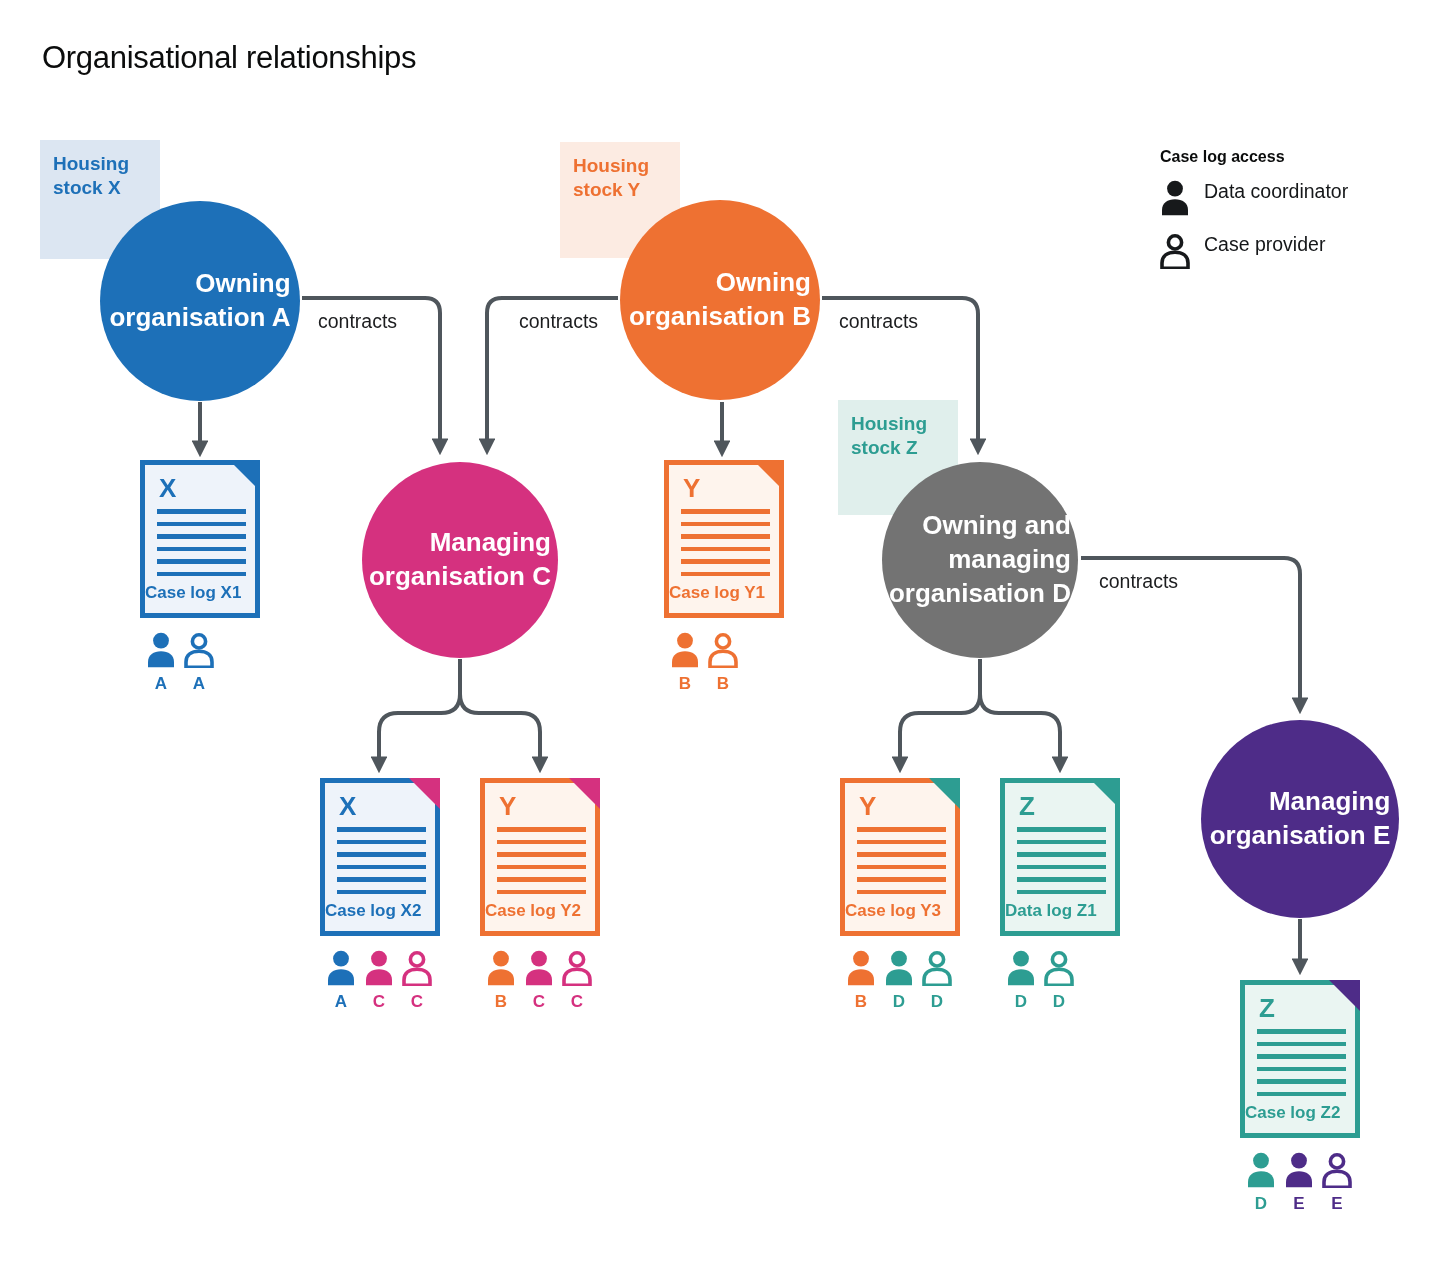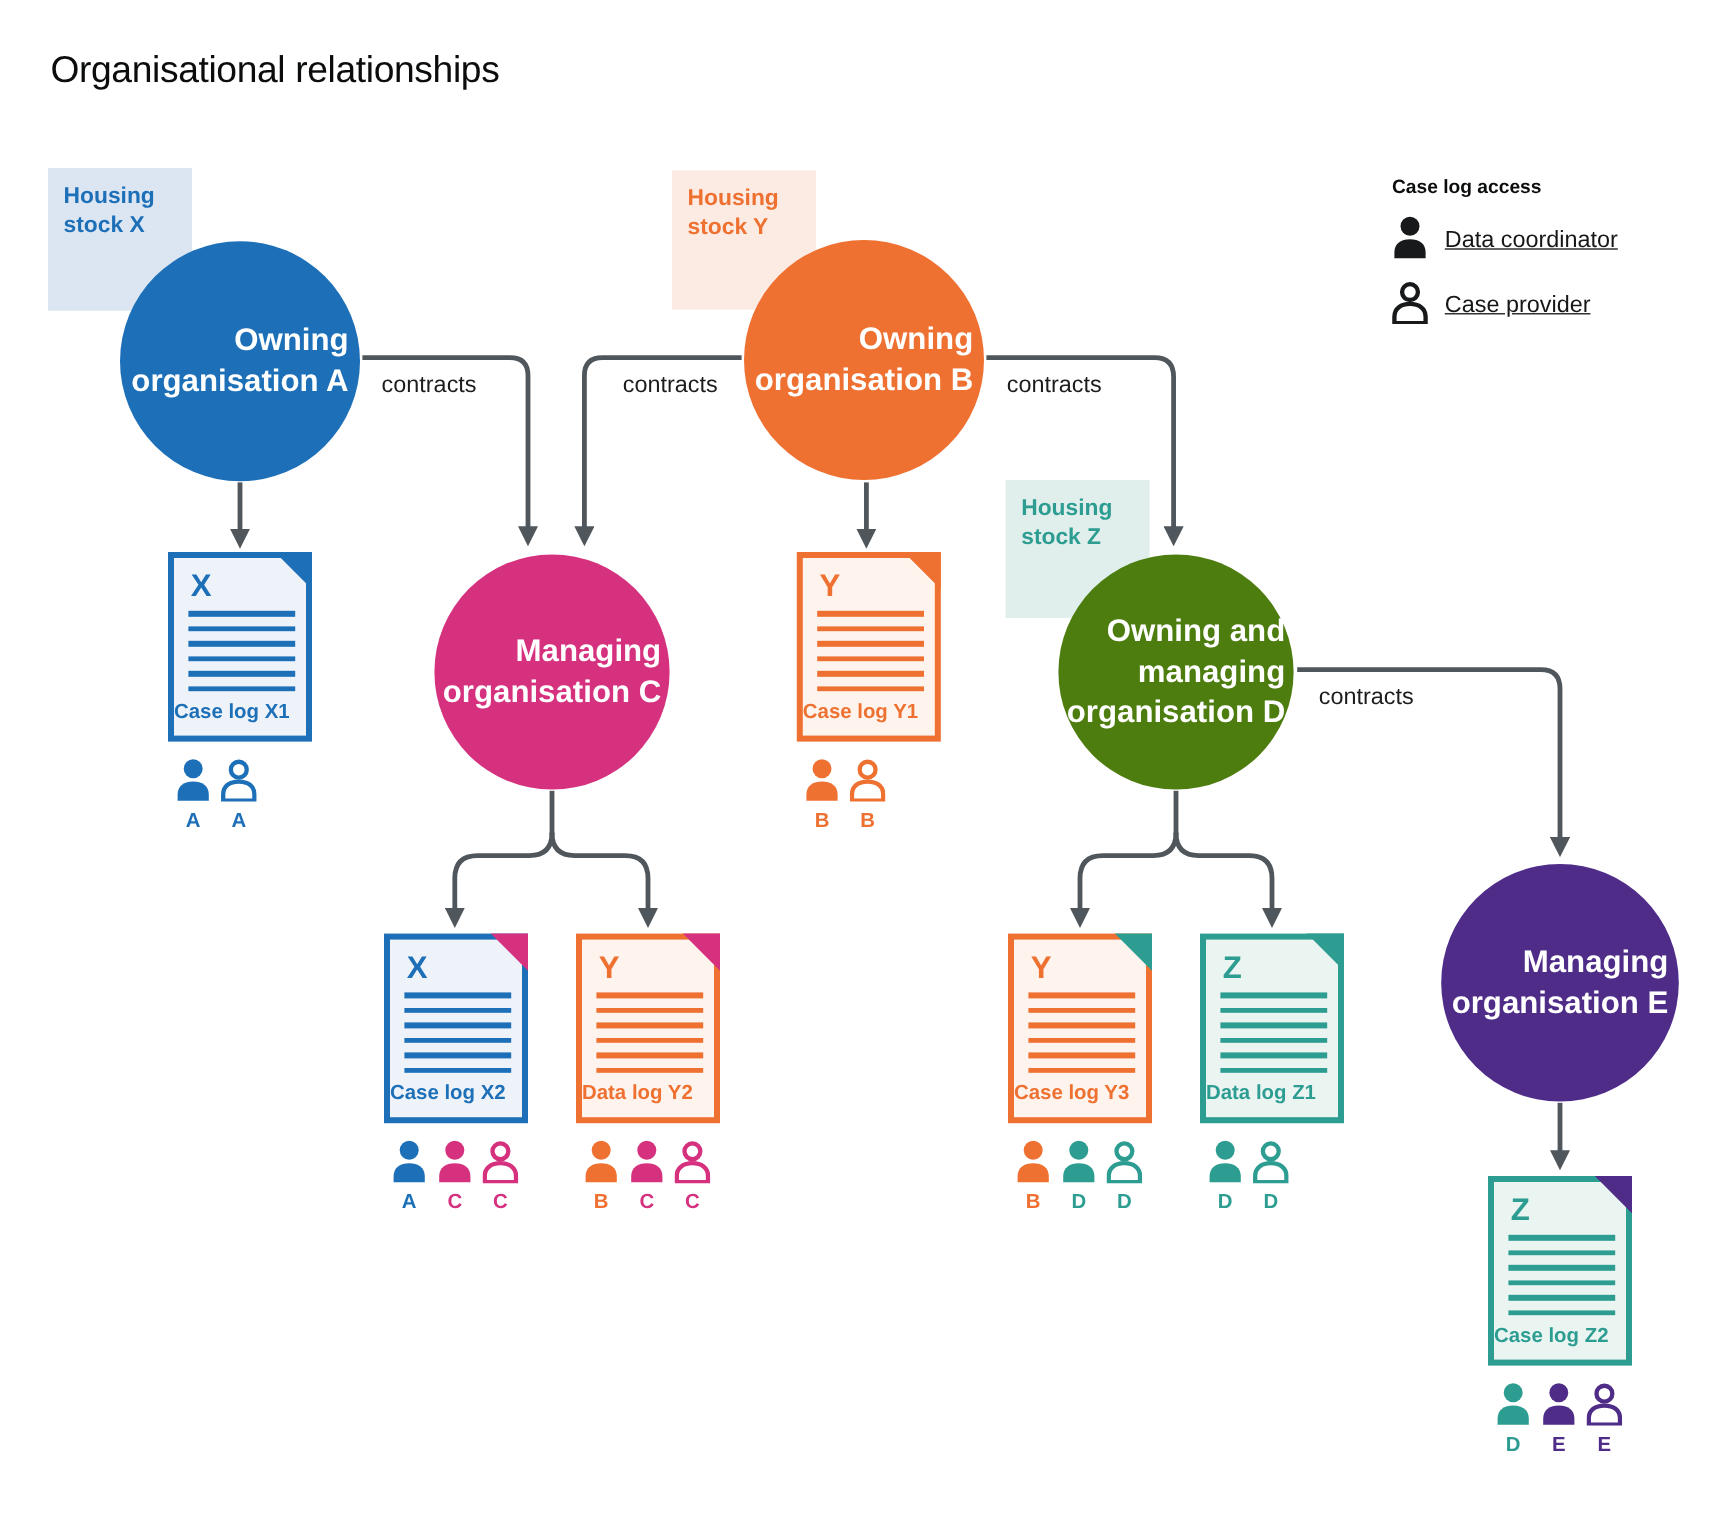--- a/index.html
+++ b/index.html
@@ -48,21 +48,21 @@
     border-right:31px solid;border-bottom:31px solid transparent;
   }
   
   .people{display:flex;gap:6px;z-index:2;}
   .person-cell{width:32px;display:flex;flex-direction:column;align-items:center;}
   .person-cell svg{display:block;}
   .person-letter{margin-top:7px;font-size:17px;font-weight:bold;line-height:1;}
   
   #legend{left:1160px;top:148px;z-index:2;}
   #legend-title{font-size:16px;font-weight:bold;color:var(--c-text);margin-bottom:14px;}
-  .legend-row{display:flex;align-items:center;gap:14px;margin-bottom:13px;text-decoration:underline;}
+  .legend-row{display:flex;gap:14px;margin-bottom:13px;}
   .legend-row .legend-label{font-size:19.5px;color:#151719;}
 </style>
 </head>
 <body>
 
 <div id="canvas">
 
   <div class="abs" id="page-title">Organisational relationships</div>
 
   <div class="abs stock" style="left: 40px; top: 140px; height: 119px; color: rgb(29, 112, 184); background: rgb(220, 230, 242);">Housing
@@ -99,21 +99,21 @@
   <div class="abs contract-label" style="left:519px;top:310px;">contracts</div>
   <div class="abs contract-label" style="left:839px;top:310px;">contracts</div>
   <div class="abs contract-label" style="left:1099px;top:570px;">contracts</div>
 
   <div class="abs circle" style="left: 100px; top: 201px; width: 200px; height: 200px; background: rgb(29, 112, 184);">Owning
 organisation A</div>
   <div class="abs circle" style="left: 620px; top: 200px; width: 200px; height: 200px; background: rgb(238, 113, 50);">Owning
 organisation B</div>
   <div class="abs circle" style="left: 362px; top: 462px; width: 196px; height: 196px; background: rgb(213, 49, 127);">Managing
 organisation C</div>
-  <div class="abs circle" style="left: 882px; top: 462px; width: 196px; height: 196px; background: #4d7c0f;">Owning and
+  <div class="abs circle" style="left: 882px; top: 462px; width: 196px; height: 196px; background: #737373;">Owning and
 managing
 organisation D</div>
   <div class="abs circle" style="left: 1201px; top: 720px; width: 198px; height: 198px; background: rgb(78, 44, 136);">Managing
 organisation E</div>
 
   <div class="abs doc" style="left: 140px; top: 460px; border-color: rgb(29, 112, 184); background: rgb(238, 243, 250);">
     <span class="doc-letter" style="color: rgb(29, 112, 184);">X</span>
     <span class="fold" style="border-right-color: rgb(29, 112, 184);"></span>
     <div class="doc-lines">
         <div class="doc-line" style="background: rgb(29, 112, 184);"></div>
@@ -155,21 +155,21 @@
     <span class="doc-letter" style="color: rgb(238, 113, 50);">Y</span>
     <span class="fold" style="border-right-color: rgb(213, 49, 127);"></span>
     <div class="doc-lines">
         <div class="doc-line" style="background: rgb(238, 113, 50);"></div>
         <div class="doc-line" style="background: rgb(238, 113, 50);"></div>
         <div class="doc-line" style="background: rgb(238, 113, 50);"></div>
         <div class="doc-line" style="background: rgb(238, 113, 50);"></div>
         <div class="doc-line" style="background: rgb(238, 113, 50);"></div>
         <div class="doc-line" style="background: rgb(238, 113, 50);"></div>
       </div>
-    <div class="doc-label" style="color: rgb(238, 113, 50);">Data log Y2</div>
+    <div class="doc-label" style="color: rgb(238, 113, 50);">Case log Y2</div>
   </div>
   <div class="abs doc" style="left: 840px; top: 778px; border-color: rgb(238, 113, 50); background: rgb(254, 244, 237);">
     <span class="doc-letter" style="color: rgb(238, 113, 50);">Y</span>
     <span class="fold" style="border-right-color: rgb(45, 157, 146);"></span>
     <div class="doc-lines">
         <div class="doc-line" style="background: rgb(238, 113, 50);"></div>
         <div class="doc-line" style="background: rgb(238, 113, 50);"></div>
         <div class="doc-line" style="background: rgb(238, 113, 50);"></div>
         <div class="doc-line" style="background: rgb(238, 113, 50);"></div>
         <div class="doc-line" style="background: rgb(238, 113, 50);"></div>

